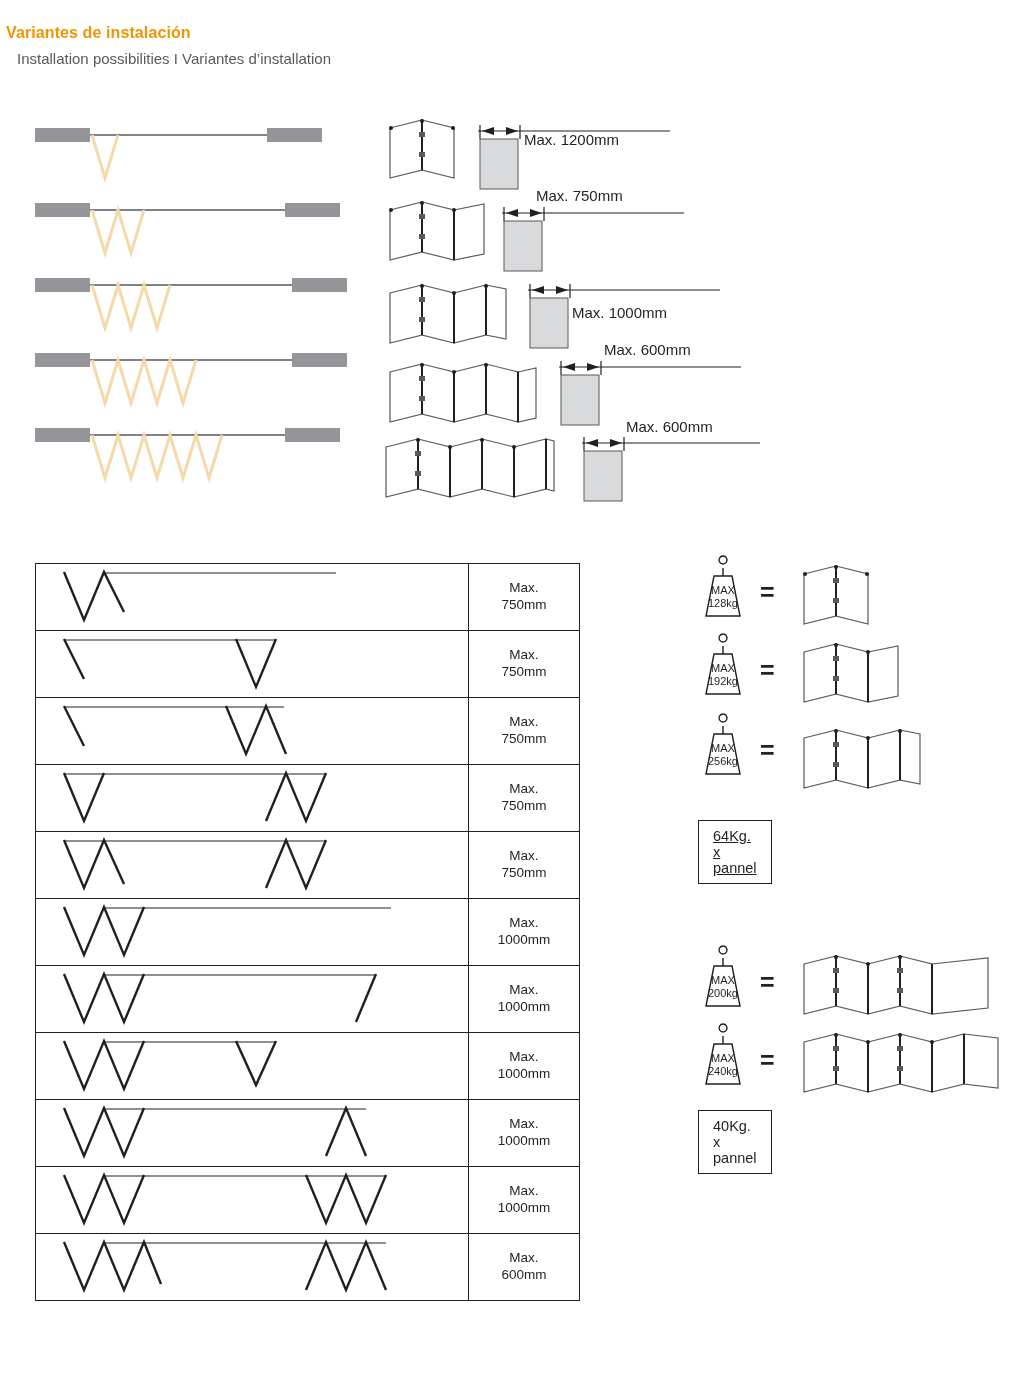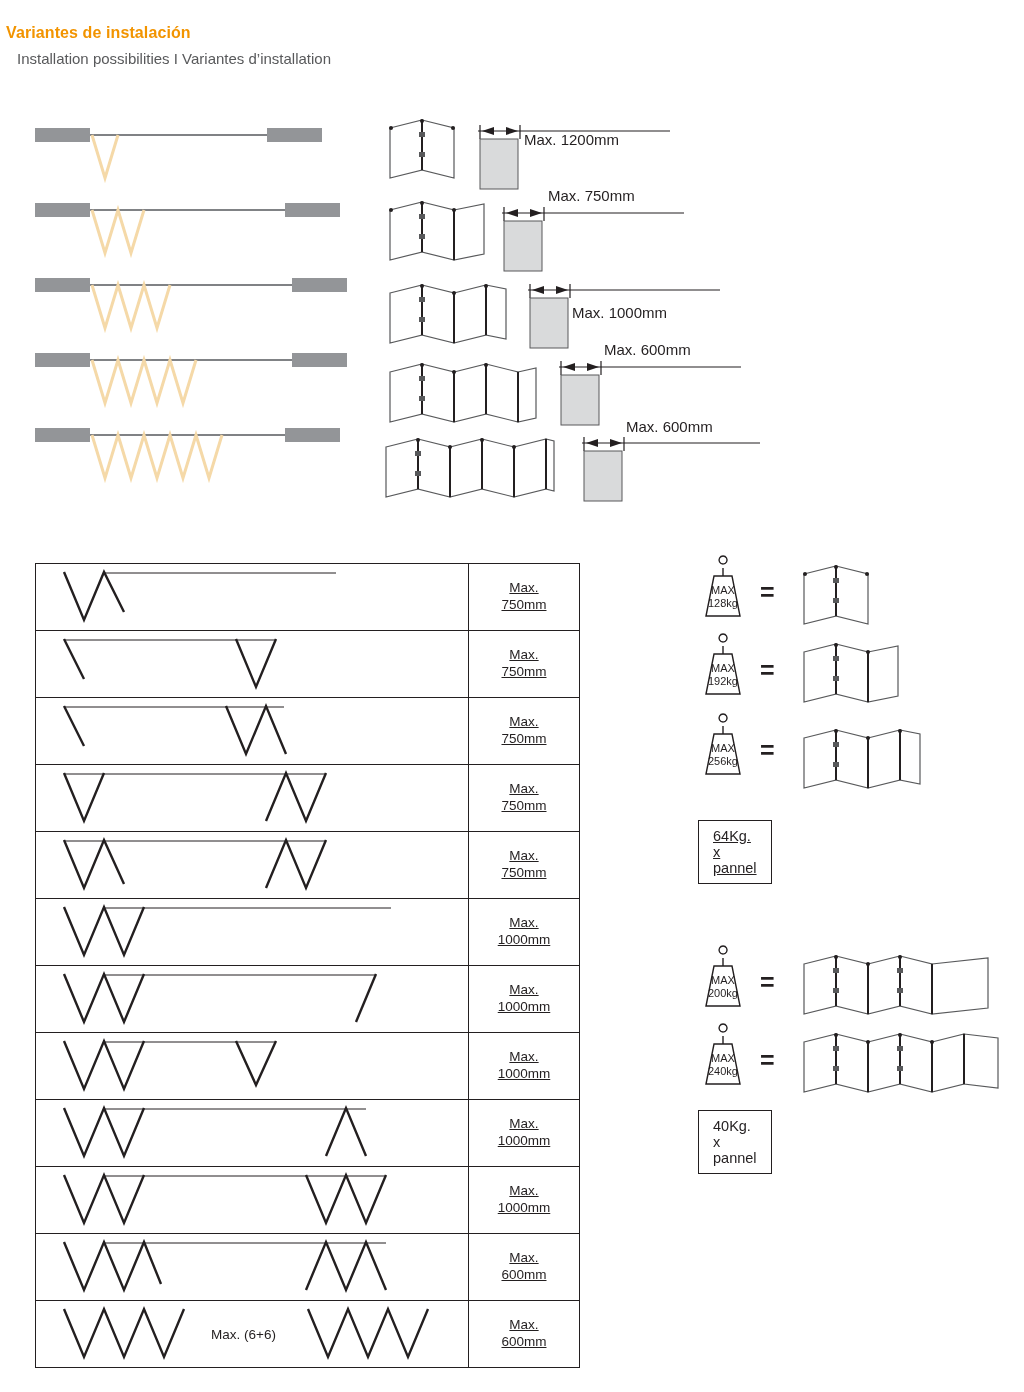--- a/index.html
+++ b/index.html
@@ -24,21 +24,20 @@
   }
 
   
   svg{display:block;overflow:visible;}
 
   
   #combo-table{
     left:35px;top:563px;width:545px;
     border-collapse:collapse;
     font-size:13.5px;
-    text-decoration:underline;
   }
   #combo-table td{
     border:1px solid #231f20;
     padding:0;
     vertical-align:middle;
   }
   #combo-table td.diagram{width:432px;height:66px;position:relative;}
   #combo-table td.maxcell{
     width:110px;text-align:center;line-height:1.25;color:#231f20;
   }
@@ -146,21 +145,21 @@
 <div class="abs" style="left:498px;top:195px;">
   <svg width="200" height="80" viewBox="0 0 200 80">
     <line x1="4" y1="18" x2="186" y2="18" stroke="#231f20" stroke-width="1.2"></line>
     <line x1="6" y1="12" x2="6" y2="26" stroke="#231f20" stroke-width="1.2"></line>
     <line x1="46" y1="12" x2="46" y2="26" stroke="#231f20" stroke-width="1.2"></line>
     <polygon points="8,18 20,14 20,22" fill="#231f20"></polygon>
     <polygon points="44,18 32,14 32,22" fill="#231f20"></polygon>
     <rect x="6" y="26" width="38" height="50" fill="#d9dadb" stroke="#58595b" stroke-width="1"></rect>
   </svg>
 </div>
-<div class="abs maxlbl" style="left:548px;top:187px;">Max. 750mm</div>
+<div class="abs maxlbl" style="left:536px;top:187px;">Max. 750mm</div>
 
 <div class="abs" style="left:388px;top:283px;">
   <svg width="120" height="62" viewBox="0 0 120 62">
     <polygon points="2,10 34,2 34,52 2,60" fill="#ffffff" stroke="#58595b" stroke-width="1.2"></polygon>
     <polygon points="34,2 66,10 66,60 34,52" fill="#ffffff" stroke="#58595b" stroke-width="1.2"></polygon>
     <polygon points="66,10 98,2 98,52 66,60" fill="#ffffff" stroke="#58595b" stroke-width="1.2"></polygon>
     <polygon points="98,2 118,6 118,56 98,52" fill="#ffffff" stroke="#58595b" stroke-width="1.2"></polygon>
     <line x1="34" y1="2" x2="34" y2="52" stroke="#231f20" stroke-width="2"></line>
     <line x1="66" y1="10" x2="66" y2="60" stroke="#231f20" stroke-width="2"></line>
     <line x1="98" y1="2" x2="98" y2="52" stroke="#231f20" stroke-width="2"></line>
@@ -394,33 +393,20 @@
           <line x1="68" y1="9" x2="350" y2="9" stroke="#231f20" stroke-width="1"></line>
           <polyline points="270,56 290,8 310,56 330,8 350,56" fill="none" stroke="#231f20" stroke-width="2.4"></polyline>
         </svg>
       </td>
       <td class="maxcell">
         <span>Max.</span><br>
         <span>600mm</span>
       </td>
     </tr>
 
-    <tr>
-      <td class="diagram">
-        <svg width="432" height="66" viewBox="0 0 432 66">
-          <polyline points="28,8 48,56 68,8 88,56 108,8 128,56 148,8" fill="none" stroke="#231f20" stroke-width="2.4"></polyline>
-          <polyline points="272,8 292,56 312,8 332,56 352,8 372,56 392,8" fill="none" stroke="#231f20" stroke-width="2.4"></polyline>
-        </svg>
-        <span class="midlabel">Max. (6+6)</span>
-      </td>
-      <td class="maxcell">
-        <span>Max.</span><br>
-        <span>600mm</span>
-      </td>
-    </tr>
   </tbody>
 </table>
 
 <div class="abs" style="left:690px;top:560px;">
 
   <div class="abs" style="left:0;top:0;">
     <svg width="70" height="62" viewBox="0 0 70 62">
       <path d="M33,4 a4,4 0 1,1 0.1,0" fill="none" stroke="#231f20" stroke-width="1.4"></path>
       <line x1="33" y1="8" x2="33" y2="16" stroke="#231f20" stroke-width="1.4"></line>
       <path d="M16,56 L24,16 L42,16 L50,56 Z" fill="#ffffff" stroke="#231f20" stroke-width="1.4"></path>

